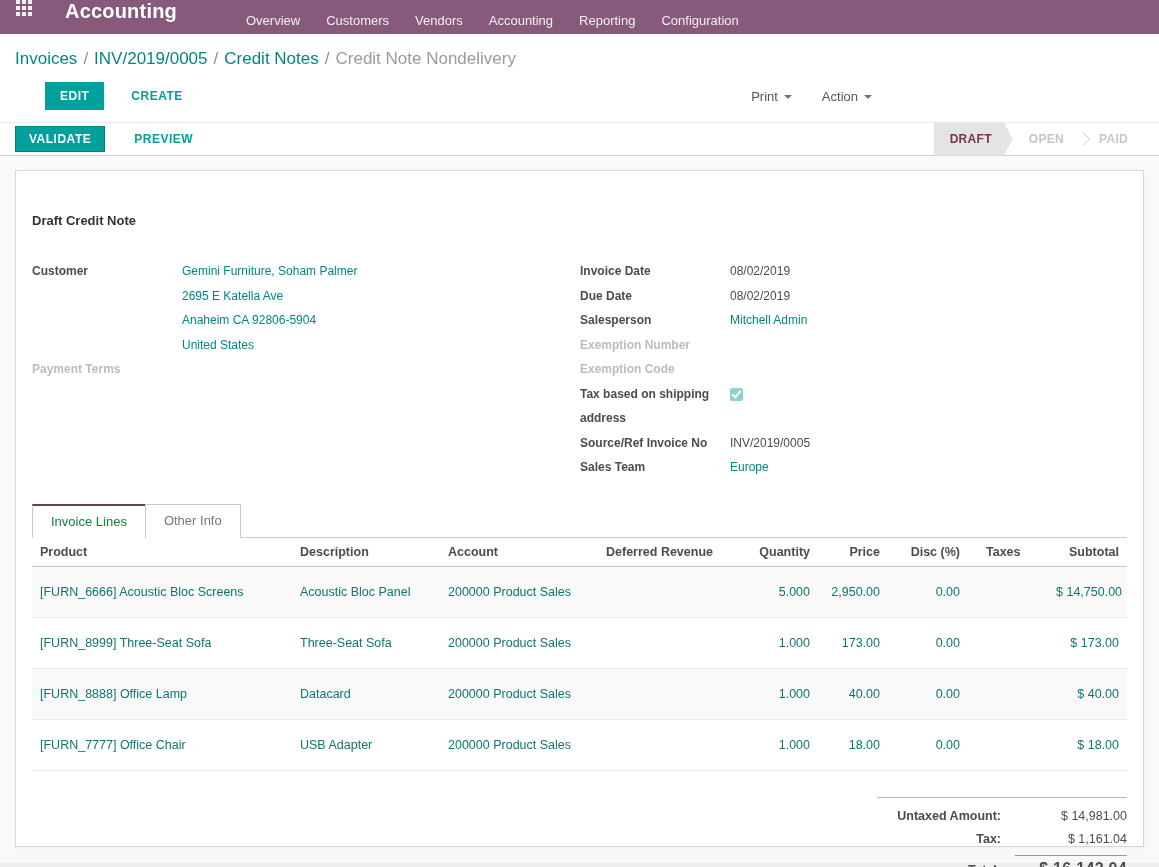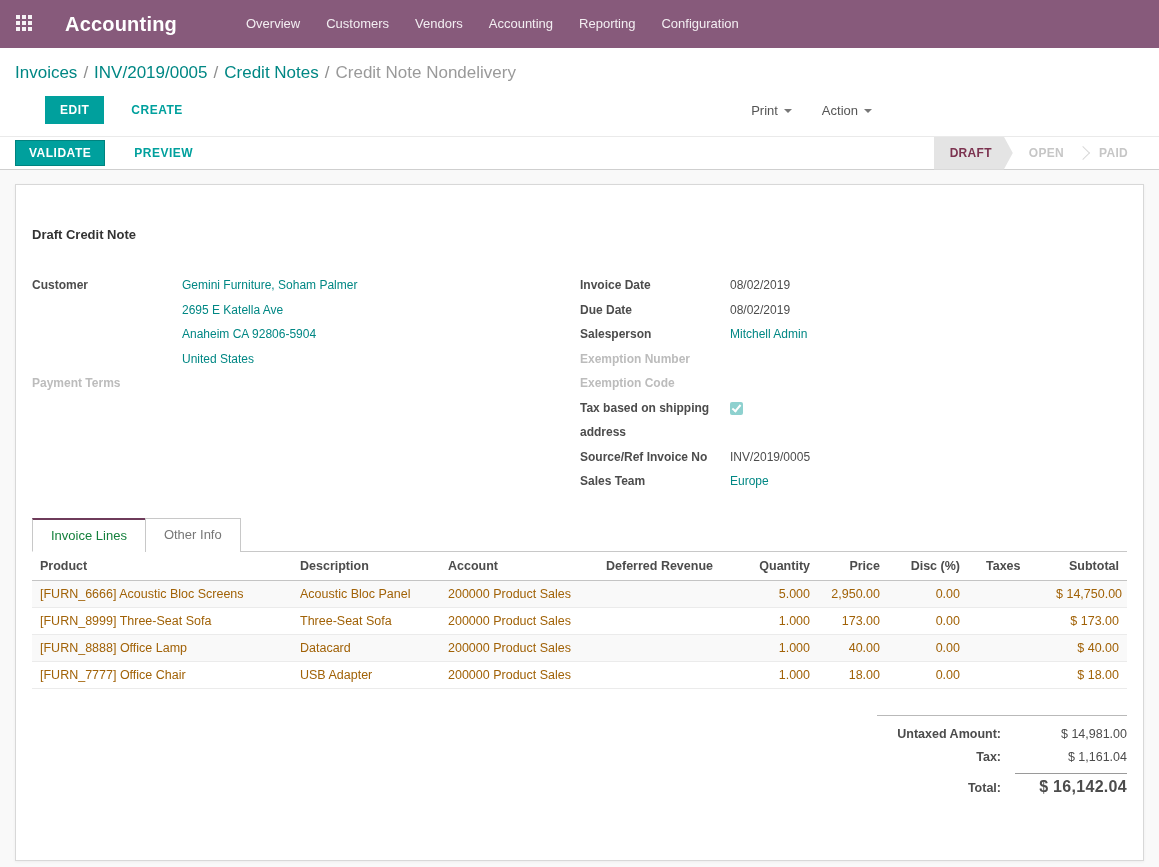--- a/index.html
+++ b/index.html
@@ -3,21 +3,21 @@
 <meta charset="utf-8">
 <style>
   * { box-sizing: border-box; }
   html,body { margin:0; padding:0; }
   body {
     width:1159px; height:867px; overflow:hidden;
     background:#efefef; color:#4c4c4c;
     font-family:"Liberation Sans", sans-serif;
   }
   
-  .navbar { height:48px; background:#875A7B; display:flex; align-items:center; padding:0 16px; }
+  .navbar { height:34px; background:#875A7B; display:flex; padding:0 16px; }
   .apps-icon { width:18px; height:18px; display:grid; grid-template-columns:repeat(3,4px);
     grid-template-rows:repeat(3,4px); gap:2px; cursor:pointer; flex-shrink:0; }
   .apps-icon i { background:#ffffff; opacity:.92; display:block; }
   .navbar-title { color:#fff; font-size:20px; font-weight:bold; margin-left:31px; letter-spacing:.2px; }
   .navbar-menu { display:flex; margin-left:56px; }
   .navbar-menu .nav-item { color:#f3eef2; font-size:13px; line-height:42px; padding:0 13px; cursor:pointer; }
   
   .control { background:#fff; }
   .cp-top { padding:13px 15px 0; }
   .breadcrumb { font-size:17px; line-height:24px; }
@@ -67,21 +67,21 @@
   
   .tabs { display:flex; margin-top:24px; border-bottom:1px solid #c8c8c8; }
   .tab { padding:8px 18px; font-size:13px; color:#777; background:#fff; cursor:pointer;
     border:1px solid #c8c8c8; border-bottom:none; margin-bottom:-1px; }
   .tab.active { color:#15803d; border-top:2px solid #6E3B5A; border-bottom:1px solid #fff; }
   .tab.inactive { margin-left:-1px; }
   
   table.lines { width:100%; border-collapse:collapse; font-size:12.5px; table-layout:fixed; }
   .lines th { font-weight:bold; color:#4c4c4c; text-align:left; padding:7px 8px;
     border-bottom:1px solid #c4c4c4; white-space:nowrap; overflow:hidden; }
-  .lines td { padding:6px 8px; color:#a16207; border-bottom:1px solid #ebebeb;
+  .lines td { padding:18px 8px; color:#0f766e; border-bottom:1px solid #ebebeb;
     white-space:nowrap; overflow:hidden; height:15px; }
   .lines tbody tr:nth-child(odd) td { background:#f9f9f9; }
   .lines .num { text-align:right; }
   .lines th.taxes-col, .lines td.taxes-col { padding-left:18px; }
   
   .totals { width:250px; margin:26px 0 0 auto; border-top:1px solid #b9b9b9; padding-top:11px; font-size:12.5px; }
   .trow { display:flex; justify-content:flex-end; align-items:baseline; margin-bottom:9px; }
   .tlabel { font-weight:bold; color:#4c4c4c; margin-right:14px; }
   .tvalue { width:112px; text-align:right; color:#4c4c4c; }
   .trow.grand .tvalue { font-size:16px; font-weight:bold; border-top:1px solid #9a9a9a; padding-top:4px; letter-spacing:.3px; }

